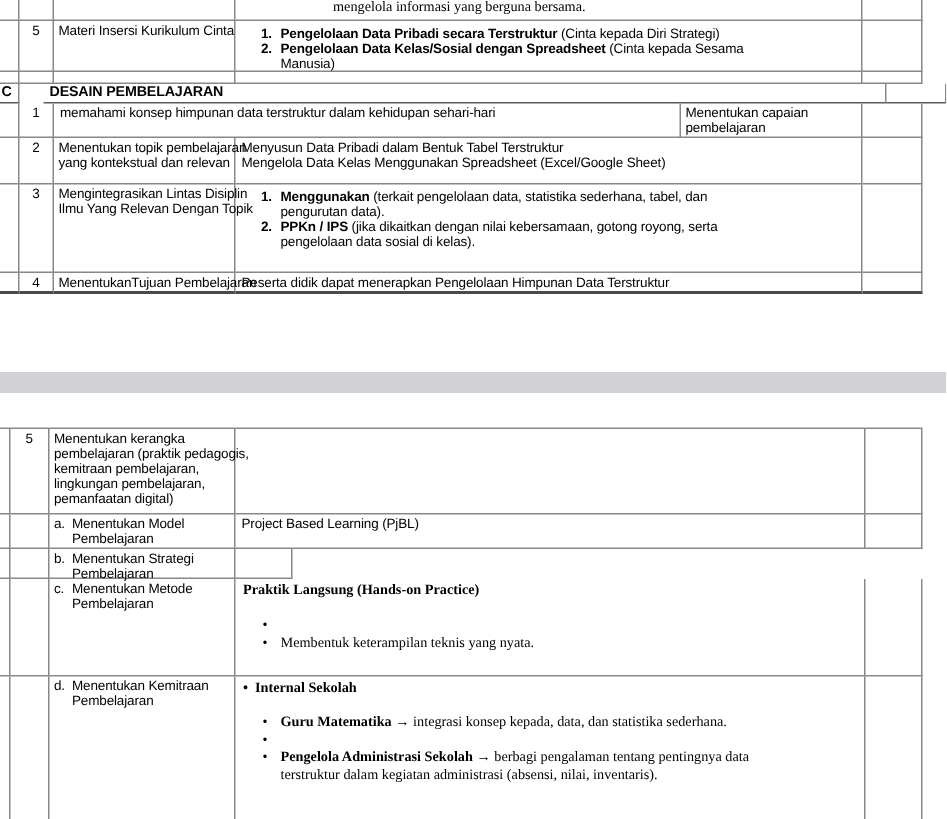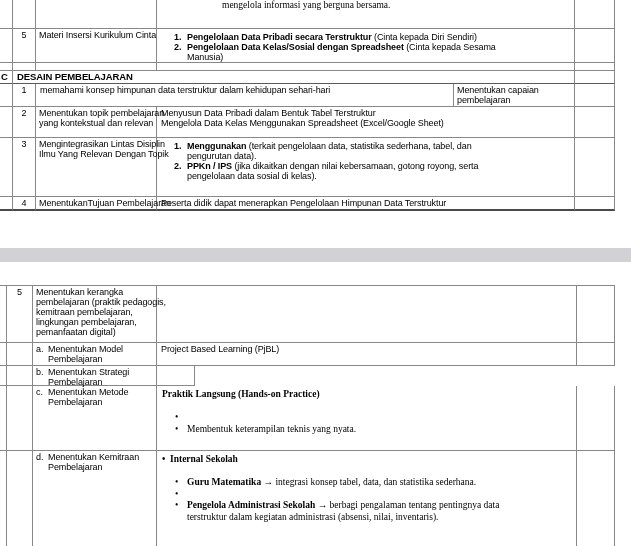--- a/index.html
+++ b/index.html
@@ -19,21 +19,21 @@
   .a1{width:13px}.a2{width:23px}.a3{width:121px}.a4{width:418px}.a5{width:40px}
   .amerge{width:562px}
   
   .b1{width:7px}.b2{width:26px}.b3{width:124px}.b4{width:420px}.b5{width:38px}
   .num{text-align:center;padding-top:1px;}
   .pre{white-space:pre;}
   .b{font-weight:bold;}
   .lbl{padding-left:3px;padding-top:1px;}
   .content{padding-left:4px;padding-top:1px;}
   .serif{font-family:"Liberation Serif",serif;font-size:9.5px;line-height:11px;letter-spacing:0;}
-  .sect{font-size:9.5px;font-weight:bold;padding-left:4px;padding-top:1px;}
+  .sect{font-size:9.5px;font-weight:bold;padding-left:4px;padding-top:1px;margin-left:16px;}
   .sectletter{font-size:9.5px;font-weight:bold;padding-left:1px;padding-top:1px;text-align:left;}
   .darkline > .cell{border-bottom-color:#5a5a5a;}
   .t1bottom > .cell{border-bottom:2px solid #4a4a4a;}
   .t2{border-top:1px solid #888;}
   .nobot > .cell{border-bottom:none;}
   
   .list{padding-left:15px;padding-top:2px;}
   .li{display:flex;}
   .mk{flex:none;width:13px;}
   .sublist{margin-top:12px;padding-left:16px;}
@@ -43,37 +43,37 @@
   .mk3{flex:none;width:8px;}
   .pagebreak{position:absolute;left:0;width:631px;height:14px;}
 </style>
 </head>
 <body>
 
 <div class="screen">
 
   <div class="tbl" style="top:0">
 
-    <div class="row" style="height:29px">
+    <div class="row" style="height:14px">
       <div class="cell a1"></div>
       <div class="cell a2"></div>
       <div class="cell a3"></div>
       <div class="cell a4 serif" style="padding-left:65px;padding-top:0">mengelola informasi yang berguna bersama.</div>
       <div class="cell a5"></div>
     </div>
 
     <div class="row" style="height:34px">
       <div class="cell a1"></div>
       <div class="cell a2 num">5</div>
       <div class="cell a3 lbl pre">Materi Insersi Kurikulum Cinta</div>
       <div class="cell a4">
         <div class="list">
           <div class="li">
             <span class="mk b">1.</span>
-            <div class="pre"><span class="b">Pengelolaan Data Pribadi secara Terstruktur</span><span> (Cinta kepada Diri Sendiri)</span></div>
+            <div class="pre"><span class="b">Pengelolaan Data Pribadi secara Terstruktur</span><span> (Cinta kepada Diri Strategi)</span></div>
           </div>
           <div class="li">
             <span class="mk b">2.</span>
             <div class="pre"><span class="b">Pengelolaan Data Kelas/Sosial dengan Spreadsheet</span><span> (Cinta kepada Sesama
 Manusia)</span></div>
           </div>
         </div>
       </div>
       <div class="cell a5"></div>
     </div>
@@ -221,21 +221,21 @@
           </div>
       </div>
       <div class="cell b4 serif">
         <div class="headingrow b">
           <span class="mk3">•</span>
           <span>Internal Sekolah</span>
         </div>
         <div class="sublist">
           <div class="li2">
             <span class="mk2">•</span>
-            <div class="pre"><span class="b">Guru Matematika</span><span> → integrasi konsep tabel, data, dan statistika sederhana.</span></div>
+            <div class="pre"><span class="b">Guru Matematika</span><span> → integrasi konsep kepada, data, dan statistika sederhana.</span></div>
           </div>
           <div class="li2">
             <span class="mk2">•</span>
           </div>
           <div class="li2">
             <span class="mk2">•</span>
             <div class="pre"><span class="b">Pengelola Administrasi Sekolah</span><span> → berbagi pengalaman tentang pentingnya data
 terstruktur dalam kegiatan administrasi (absensi, nilai, inventaris).</span></div>
           </div>
         </div>

